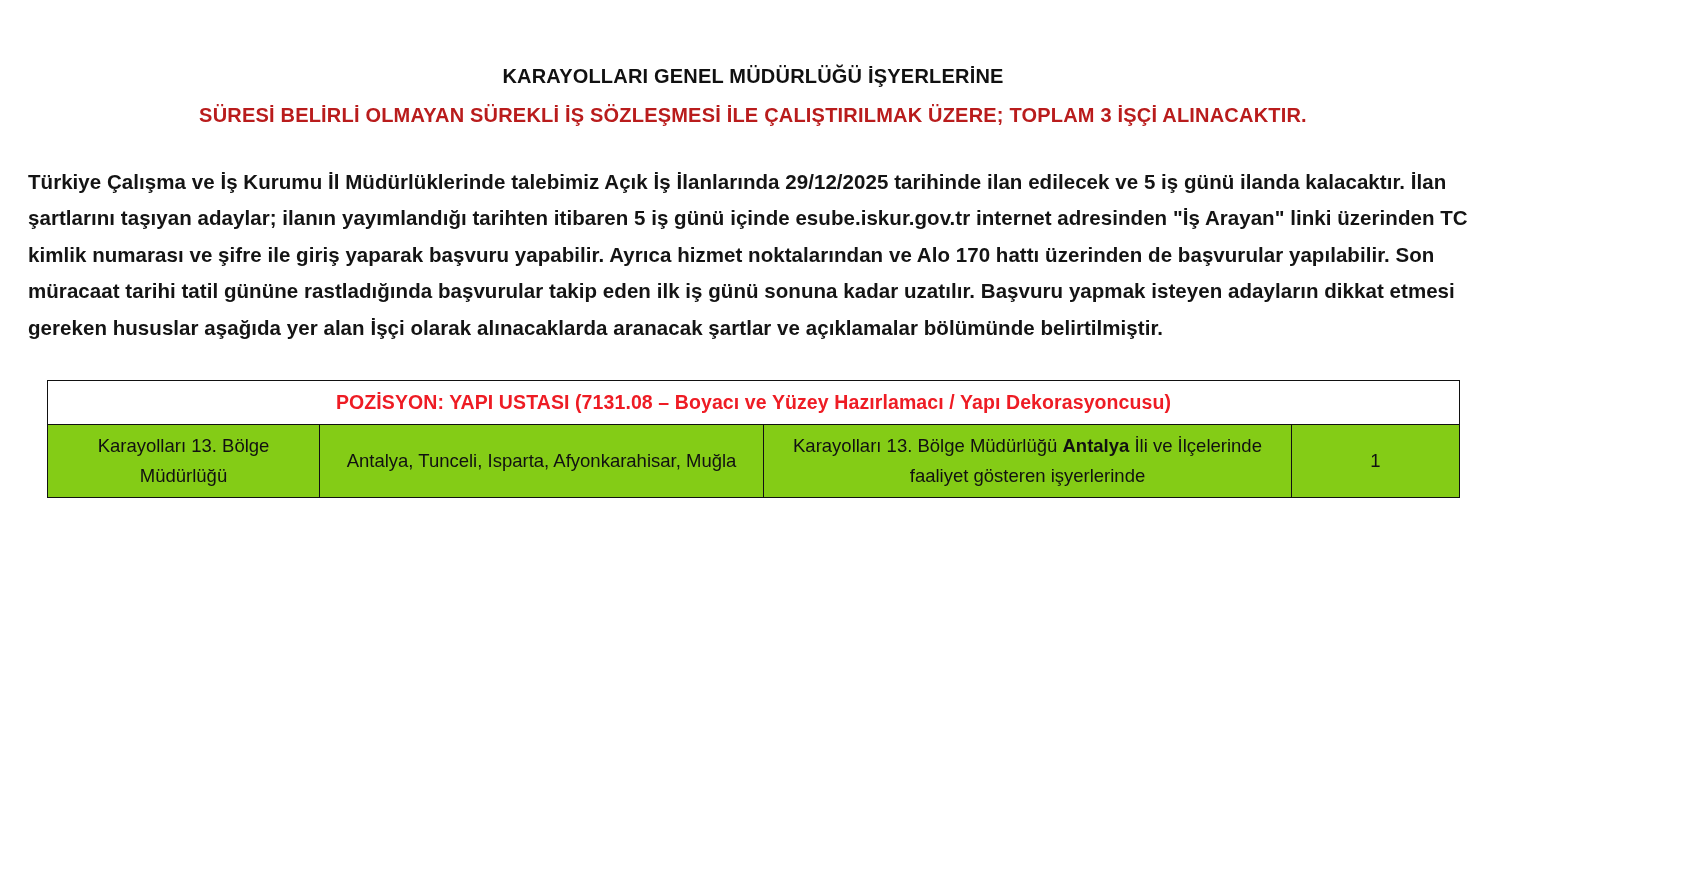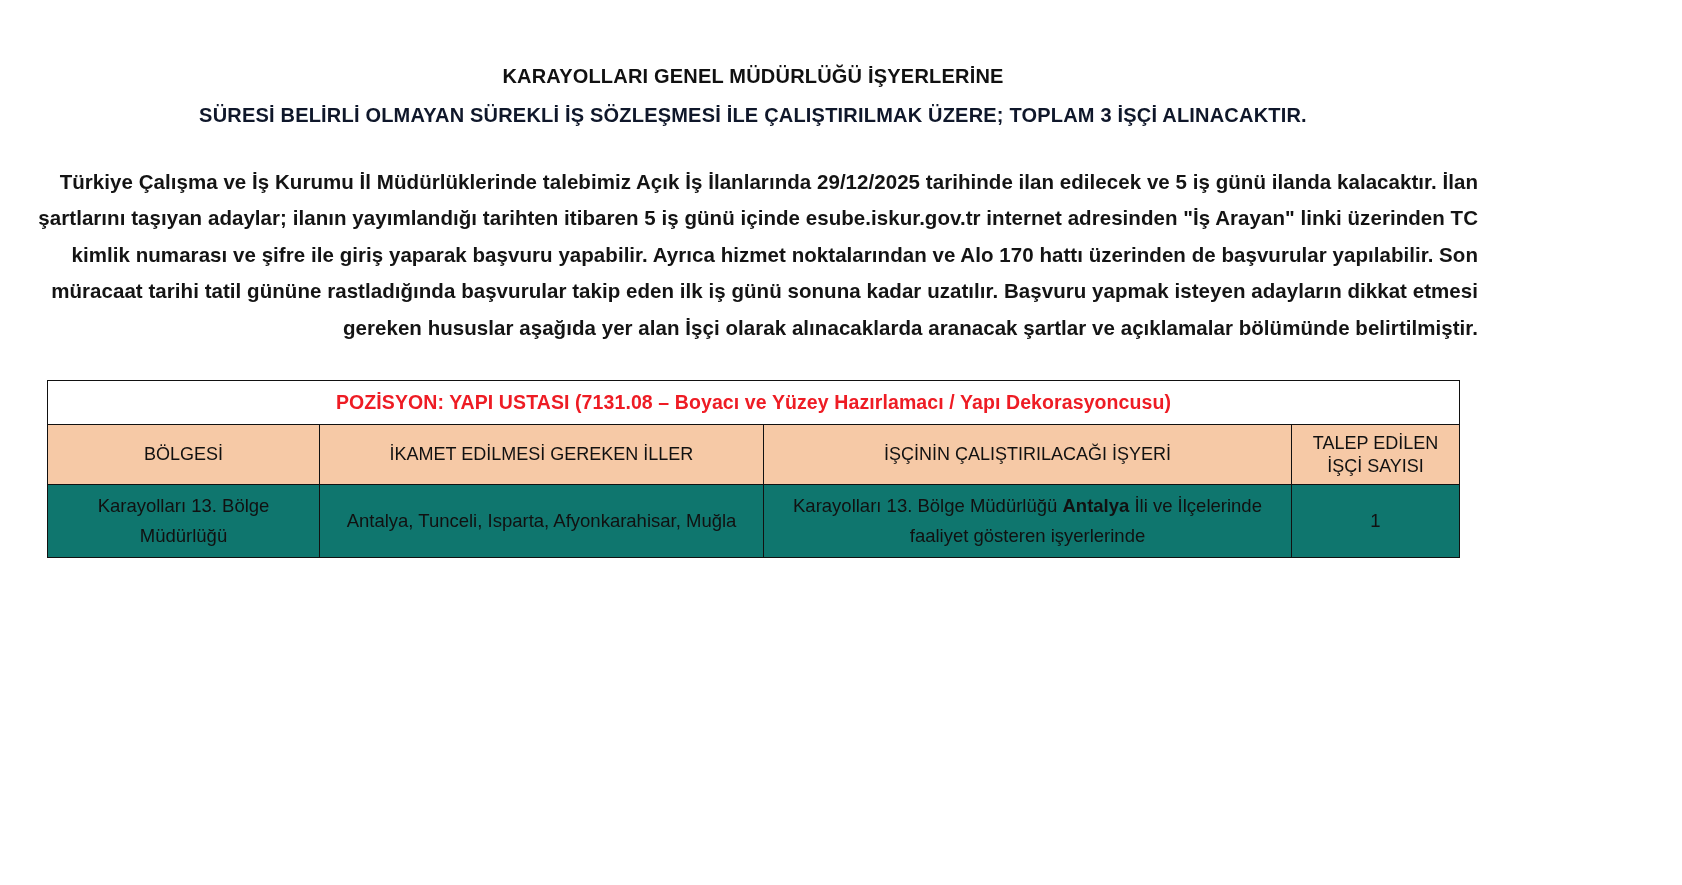--- a/index.html
+++ b/index.html
@@ -32,46 +32,46 @@
     font-weight: bold;
     letter-spacing: 0.2px;
     line-height: 1.45;
     color: #111111;
   }
   .heading-line-2 {
     font-size: 20px;
     font-weight: bold;
     letter-spacing: 0.2px;
     line-height: 1.45;
-    color: #0f172a;
+    color: #b91c1c;
     margin-top: 10px;
   }
 
   
   .intro-paragraph {
     margin: 34px auto 8px auto;
     width: 1450px;
-    text-align: right;
+    text-align: left;
     font-size: 20.5px;
     font-weight: bold;
     color: #141414;
     line-height: 1.78;
     letter-spacing: 0.05px;
   }
 
   
   .table-wrap {
     margin: 34px auto 0 auto;
     width: 1412px;
   }
   table.notice-table {
     width: 100%;
     border-collapse: collapse;
     table-layout: fixed;
-    background: #0f766e;
+    background: #84cc16;
     padding-left: 40px;
   }
   table.notice-table td {
     border: 1.5px solid #111111;
     vertical-align: middle;
     padding: 6px 8px;
     box-sizing: border-box;
   }
   .banner-cell {
     text-align: center;
@@ -128,26 +128,20 @@
       <colgroup>
         <col class="c1">
           <col class="c2">
           <col class="c3">
           <col class="c4">
       </colgroup>
       <tbody>
         <tr>
           <td class="banner-cell" colspan="4">POZİSYON: YAPI USTASI (7131.08 – Boyacı ve Yüzey Hazırlamacı / Yapı Dekorasyoncusu)</td>
         </tr>
-        <tr>
-          <td class="col-head">BÖLGESİ</td>
-          <td class="col-head">İKAMET EDİLMESİ GEREKEN İLLER</td>
-          <td class="col-head">İŞÇİNİN ÇALIŞTIRILACAĞI İŞYERİ</td>
-          <td class="col-head">TALEP EDİLEN İŞÇİ SAYISI</td>
-        </tr>
 
 
 
         <tr>
           <td class="data-cell">Karayolları 13. Bölge Müdürlüğü</td>
           <td class="data-cell">Antalya, Tunceli, Isparta, Afyonkarahisar, Muğla</td>
           <td class="data-cell">
             <span>Karayolları 13. Bölge Müdürlüğü </span><b>Antalya</b><span> İli ve İlçelerinde faaliyet gösteren işyerlerinde</span>
           </td>
           <td class="data-cell count">1</td>

